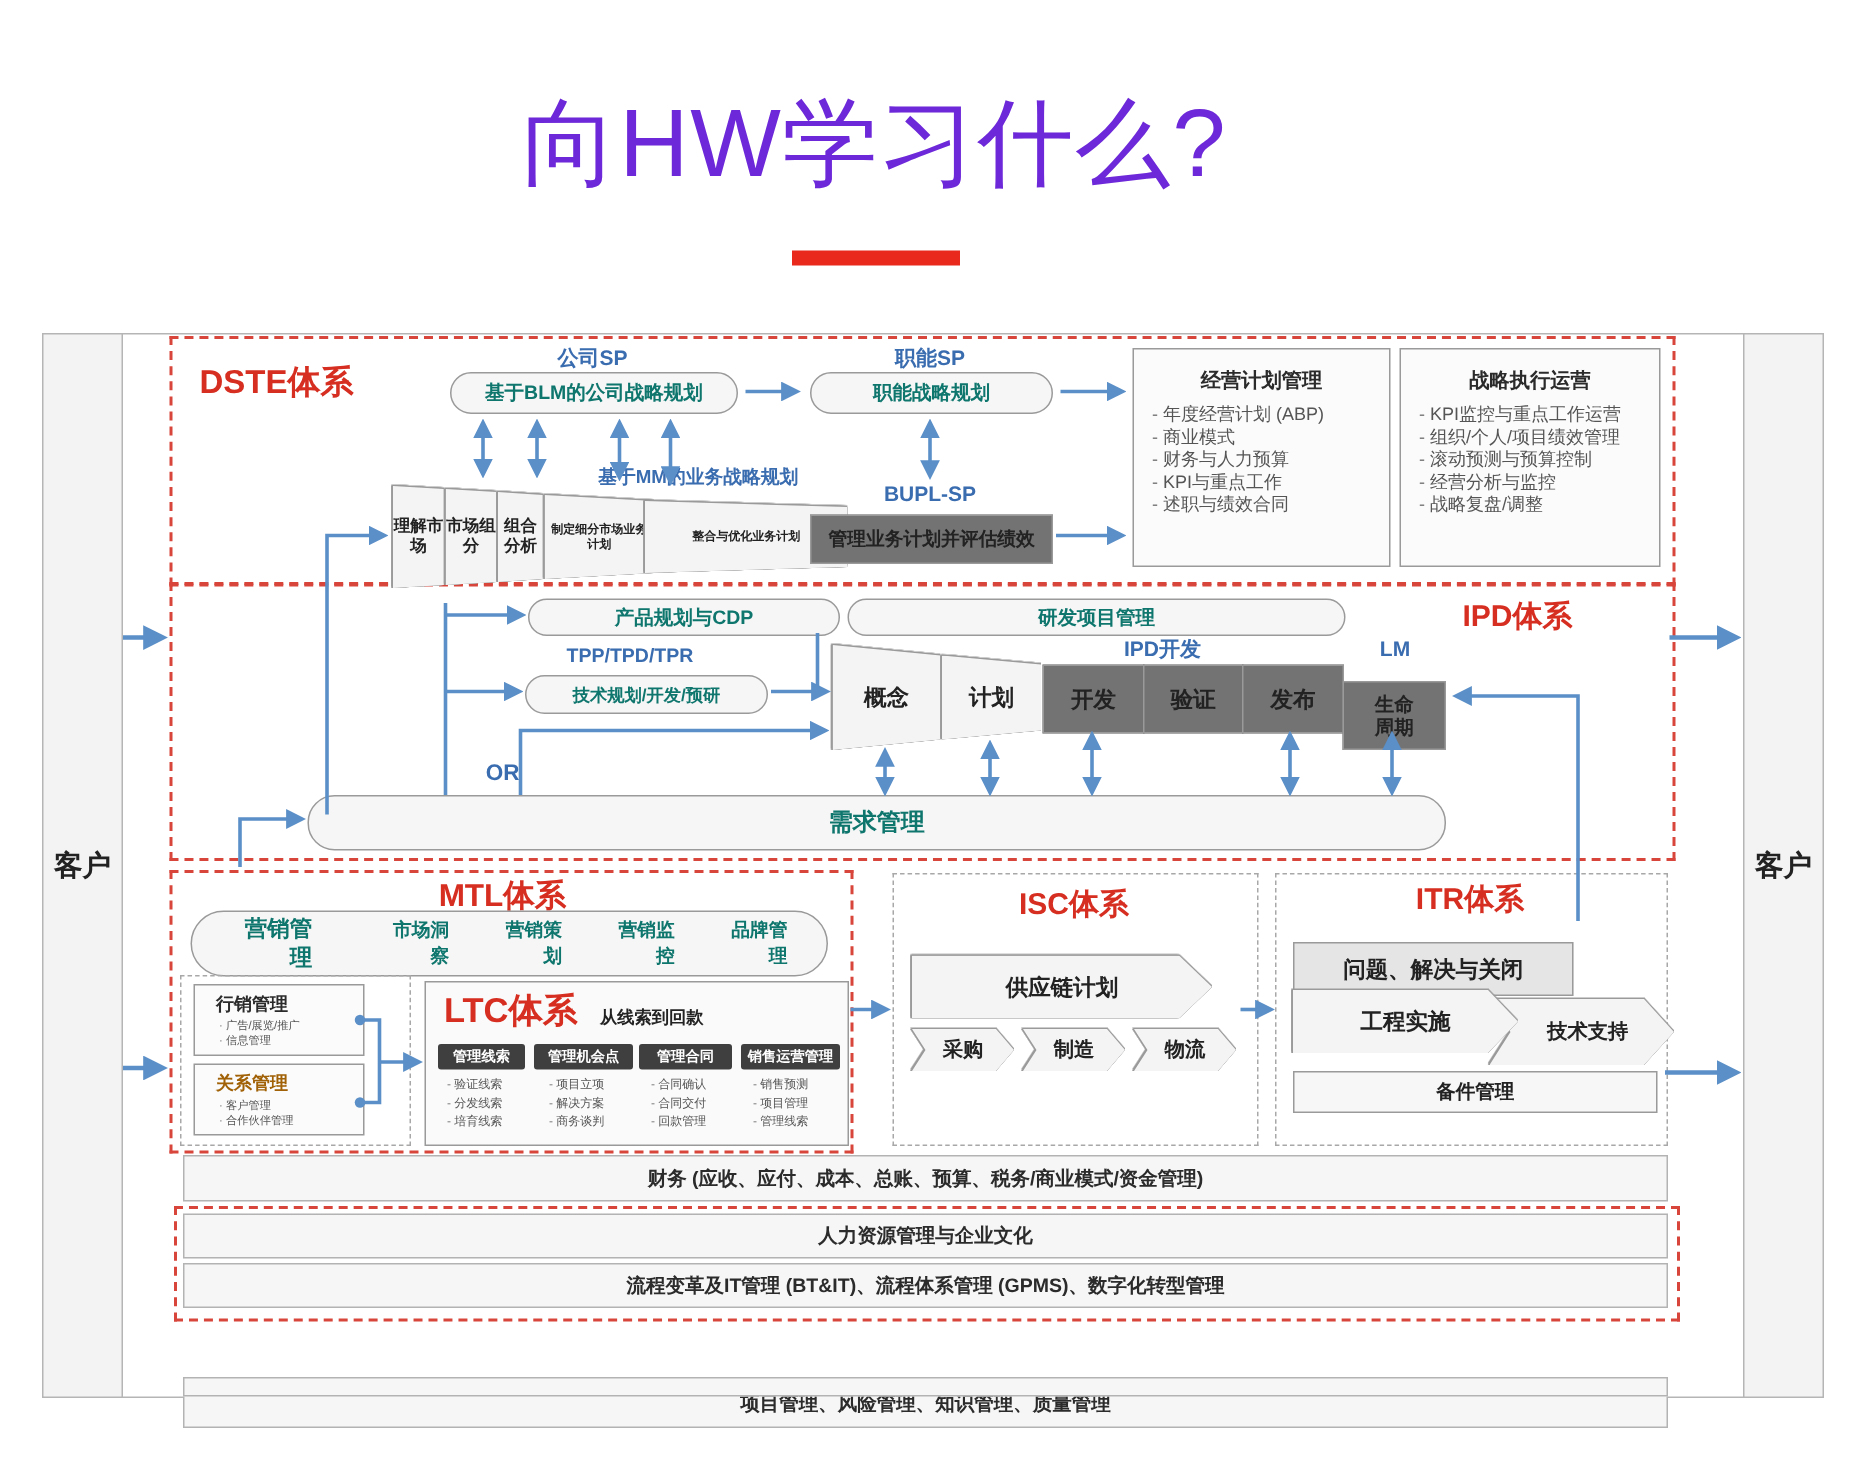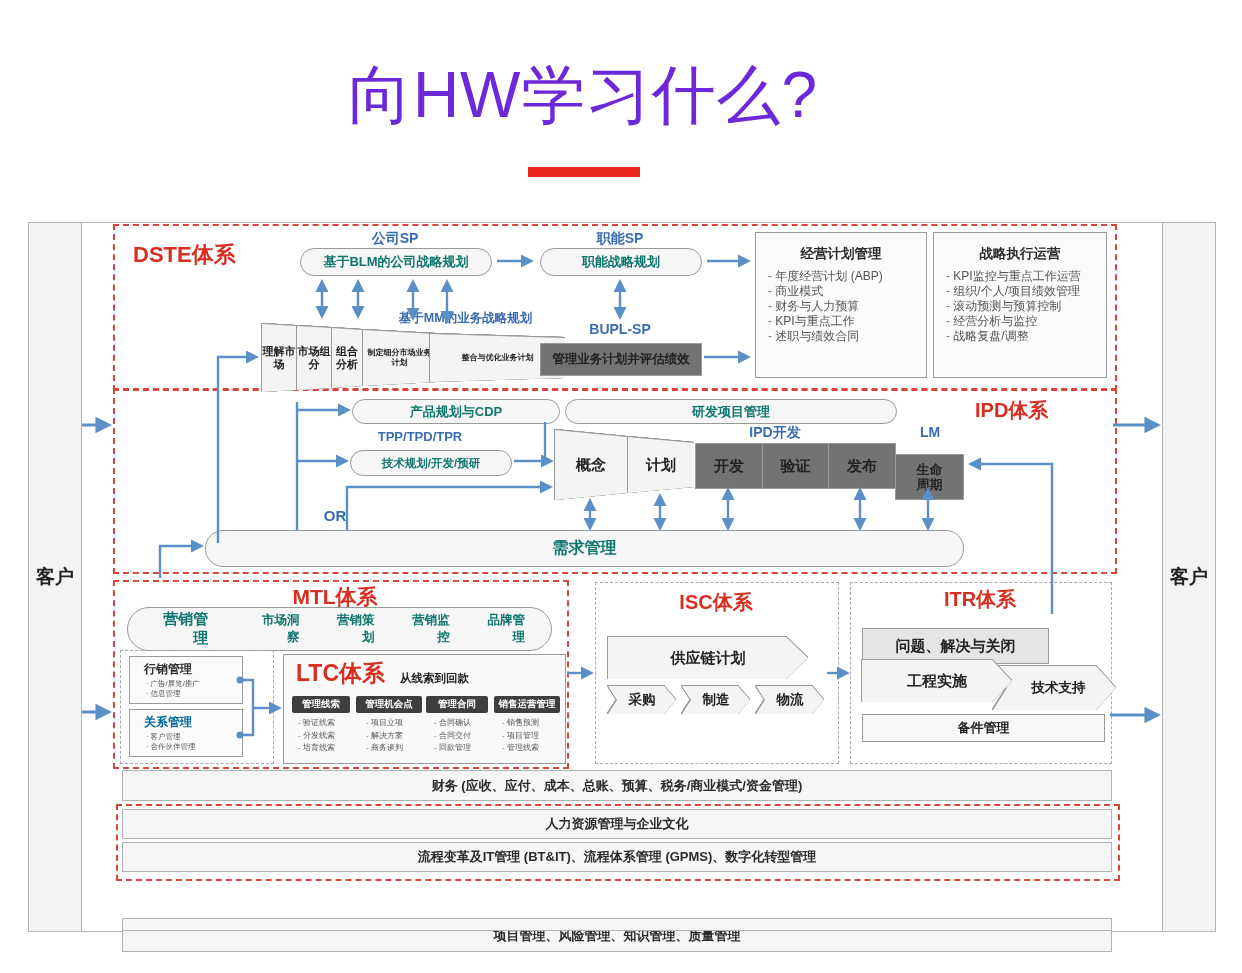--- a/index.html
+++ b/index.html
@@ -164,21 +164,21 @@
 
   <div class="dashgray" style="left:120px;top:650px;width:152px;height:112px;"></div>
   <div class="gbox" style="left:129px;top:656px;width:112px;height:46px;">
     <div style="font-size:12px;font-weight:bold;color:#2b2b2b;padding:4px 0 0 14px;">行销管理</div>
     <ul class="tiny" style="padding-left:16px;">
       <li>广告/展览/推广</li>
       <li>信息管理</li>
     </ul>
   </div>
   <div class="gbox" style="left:129px;top:709px;width:112px;height:46px;">
-    <div style="font-size:12px;font-weight:bold;color:#0369a1;padding:4px 0 0 14px;">关系管理</div>
+    <div style="font-size:12px;font-weight:bold;color:#a16207;padding:4px 0 0 14px;">关系管理</div>
     <ul class="tiny" style="padding-left:16px;">
       <li>客户管理</li>
       <li>合作伙伴管理</li>
     </ul>
   </div>
 
   <div class="gbox" style="left:283px;top:654px;width:281px;height:108px;background:#fafafa;"></div>
   <div class="redlab" style="left:296px;top:658px;font-size:23px;">LTC体系</div>
   <div class="abs" style="left:400px;top:671px;font-size:11.5px;font-weight:bold;color:#222;">从线索到回款</div>
 

